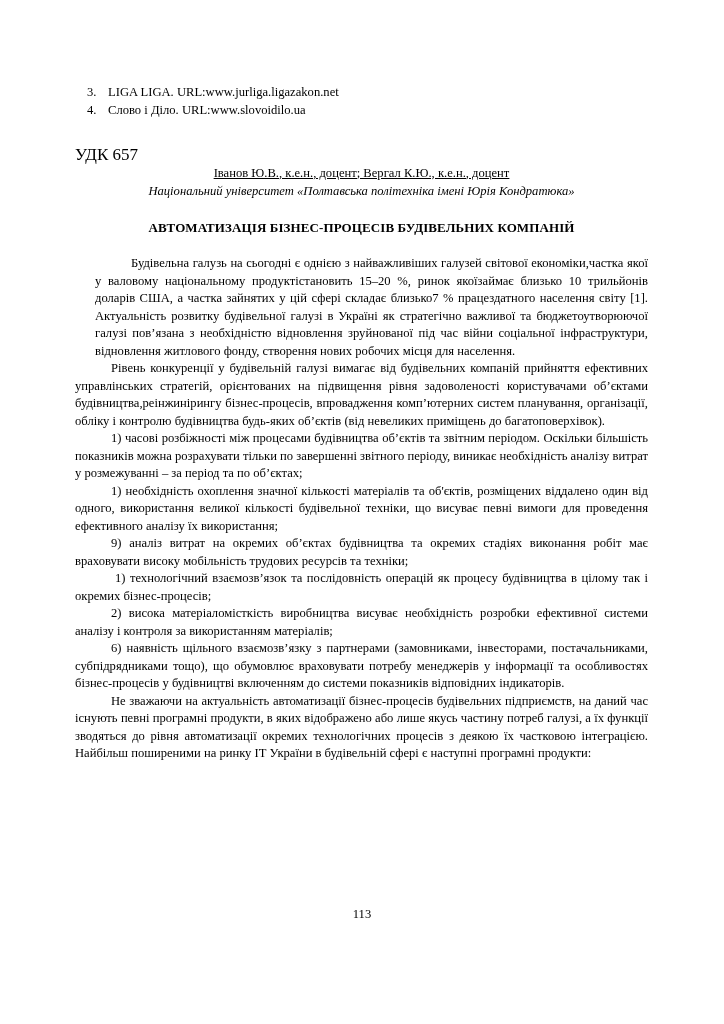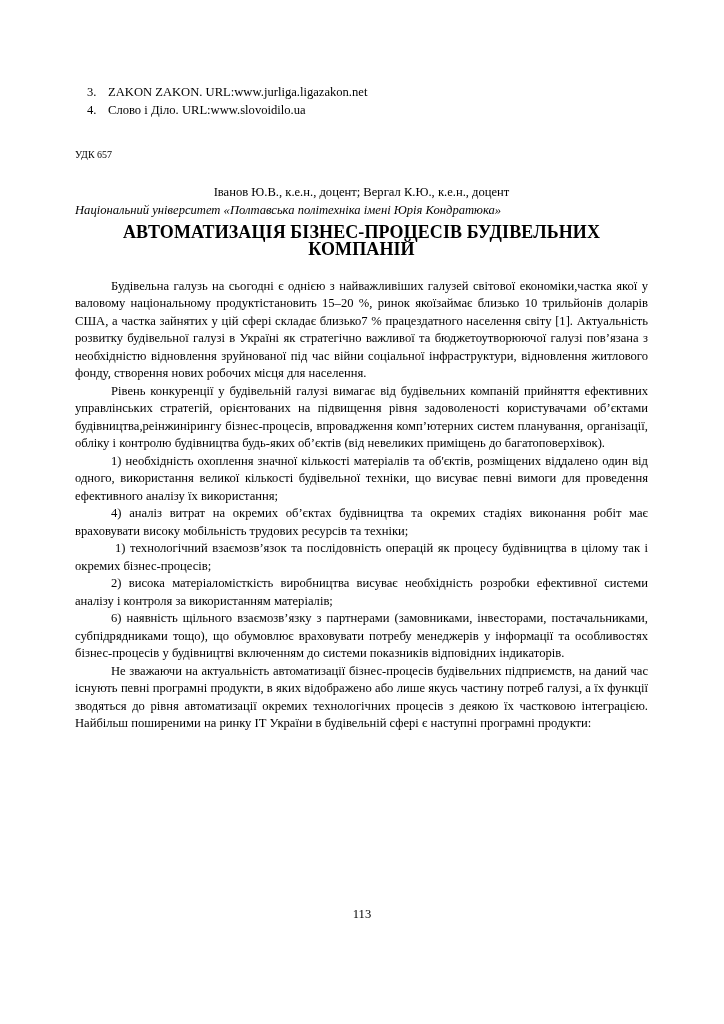--- a/index.html
+++ b/index.html
@@ -39,63 +39,65 @@
     position: relative;
     white-space: nowrap;
   }
   .refs li .num {
     position: absolute;
     left: 12px;
     top: 0;
   }
   
   .udk {
-    font-size: 10px;
+    font-size: 17px;
     line-height: 17.5px;
     margin-top: 27px;
   }
   
   .authors {
     text-align: center;
     font-size: 12.6px;
     line-height: 18.5px;
-    margin-top: 19px;
+    margin-top: 0;
+    text-decoration: underline;
   }
   .affiliation {
-    text-align: left;
+    text-align: center;
     font-size: 12.6px;
     line-height: 18.5px;
     font-style: italic;
   }
   .city {
     text-align: center;
     font-size: 12.6px;
     line-height: 18.5px;
     font-style: italic;
   }
   
   .title {
     text-align: center;
-    font-size: 18px;
+    font-size: 13px;
     font-weight: bold;
     line-height: 17.5px;
-    margin-top: 4px;
+    margin-top: 18px;
     letter-spacing: 0.1px;
   }
   
   .para {
     font-size: 12.6px;
     line-height: 17.5px;
     text-align: justify;
     text-indent: 36px;
     margin: 0;
     hyphens: none;
   }
   .para.first {
     margin-top: 19px;
+    margin-left: 20px;
   }
   .para.tight-indent {
     text-indent: 40px;
   }
   
   .folio {
     position: absolute;
     left: 0;
     right: 0;
     top: 906px;
@@ -106,40 +108,41 @@
 </style>
 </head>
 <body>
 
 <div class="page">
   <div class="content">
 
     <ul class="refs">
       <li>
         <span class="num">3.</span>
-        <span>ZAKON ZAKON. URL:www.jurliga.ligazakon.net</span>
+        <span>LIGA LIGA. URL:www.jurliga.ligazakon.net</span>
       </li>
       <li>
         <span class="num">4.</span>
         <span>Слово і Діло. URL:www.slovoidilo.ua</span>
       </li>
     </ul>
 
     <div class="udk">УДК 657</div>
 
     <div class="authors">Іванов Ю.В., к.е.н., доцент; Вергал К.Ю., к.е.н., доцент</div>
     <div class="affiliation">Національний університет «Полтавська політехніка імені Юрія Кондратюка»</div>
 
     <h1 class="title">АВТОМАТИЗАЦІЯ БІЗНЕС-ПРОЦЕСІВ БУДІВЕЛЬНИХ КОМПАНІЙ</h1>
 
     <p class="para first">Будівельна галузь на сьогодні є однією з найважливіших галузей світової економіки,частка якої у валовому національному продуктістановить 15–20 %, ринок якоїзаймає близько 10 трильйонів доларів США, а частка зайнятих у цій сфері складає близько7 % працездатного населення світу [1]. Актуальність розвитку будівельної галузі в Україні як стратегічно важливої та бюджетоутворюючої галузі пов’язана з необхідністю відновлення зруйнованої під час війни соціальної інфраструктури, відновлення житлового фонду, створення нових робочих місця для населення.</p>
     <p class="para">Рівень конкуренції у будівельній галузі вимагає від будівельних компаній прийняття ефективних управлінських стратегій, орієнтованих на підвищення рівня задоволеності користувачами об’єктами будівництва,реінжинірингу бізнес-процесів, впровадження комп’ютерних систем планування, організації, обліку і контролю будівництва будь-яких об’єктів (від невеликих приміщень до багатоповерхівок).</p>
 
+    <p class="para">1) часові розбіжності між процесами будівництва об’єктів та звітним періодом. Оскільки більшість показників можна розрахувати тільки по завершенні звітного періоду, виникає необхідність аналізу витрат у розмежуванні – за період та по об’єктах;</p>
     <p class="para">1) необхідність охоплення значної кількості матеріалів та об'єктів, розміщених віддалено один від одного, використання великої кількості будівельної техніки, що висуває певні вимоги для проведення ефективного аналізу їх використання;</p>
-    <p class="para">4) аналіз витрат на окремих об’єктах будівництва та окремих стадіях виконання робіт має враховувати високу мобільність трудових ресурсів та техніки;</p>
+    <p class="para">9) аналіз витрат на окремих об’єктах будівництва та окремих стадіях виконання робіт має враховувати високу мобільність трудових ресурсів та техніки;</p>
     <p class="para tight-indent">1) технологічний взаємозв’язок та послідовність операцій як процесу будівництва в цілому так і окремих бізнес-процесів;</p>
     <p class="para">2) висока матеріаломісткість виробництва висуває необхідність розробки ефективної системи аналізу і контроля за використанням матеріалів;</p>
     <p class="para">6) наявність щільного взаємозв’язку з партнерами (замовниками, інвесторами, постачальниками, субпідрядниками тощо), що обумовлює враховувати потребу менеджерів у інформації та особливостях бізнес-процесів у будівництві включенням до системи показників відповідних індикаторів.</p>
 
     <p class="para">Не зважаючи на актуальність автоматизації бізнес-процесів будівельних підприємств, на даний час існують певні програмні продукти, в яких відображено або лише якусь частину потреб галузі, а їх функції зводяться до рівня автоматизації окремих технологічних процесів з деякою їх частковою інтеграцією. Найбільш поширеними на ринку ІТ України в будівельній сфері є наступні програмні продукти:</p>
 
   </div>
 
   <div class="folio">113</div>
 </div>

